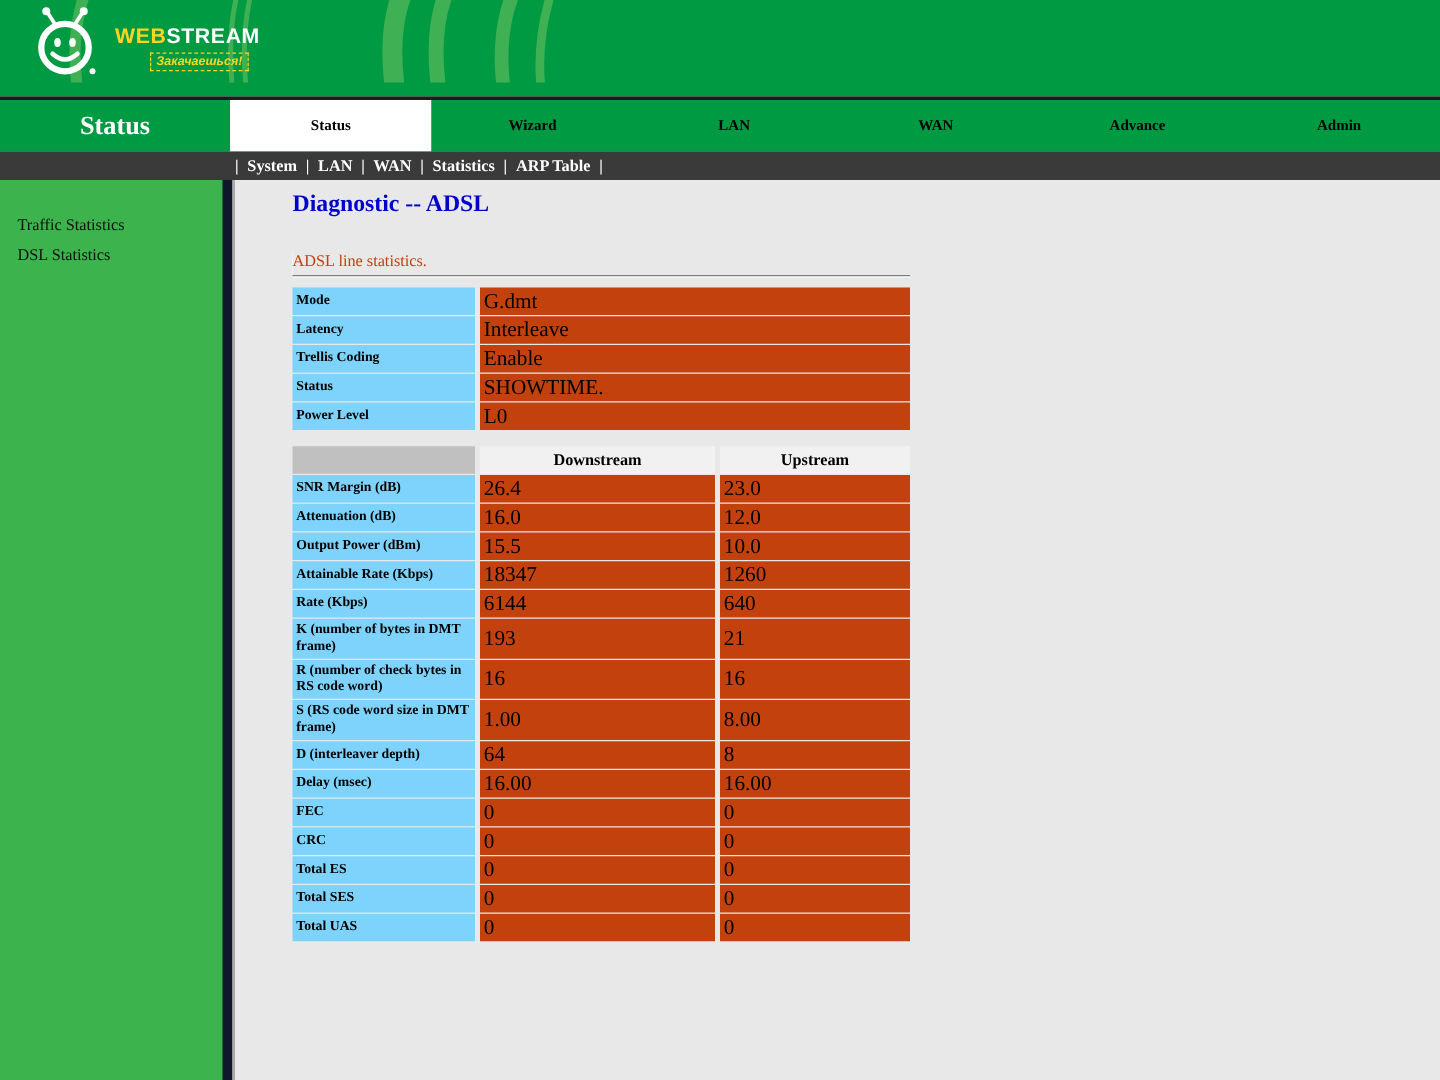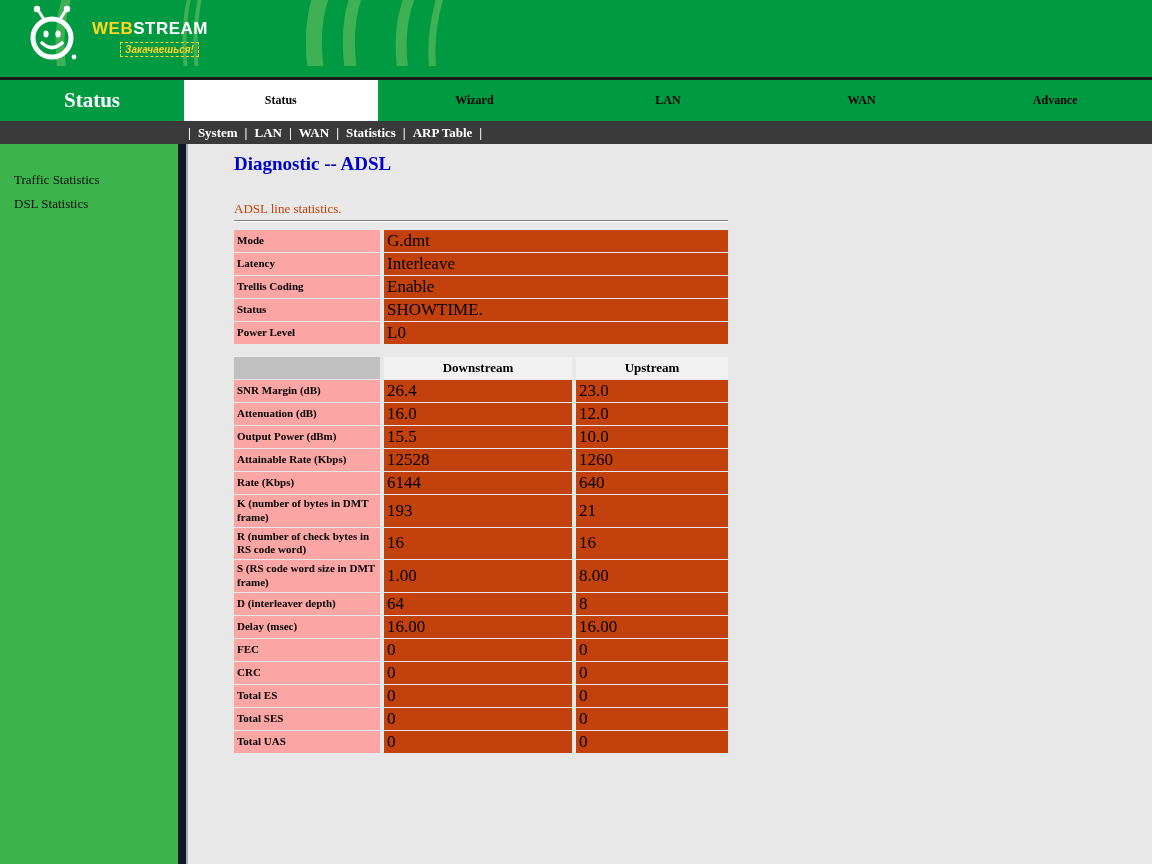--- a/index.html
+++ b/index.html
@@ -46,21 +46,21 @@
 
   .page-title { color:#0000CC; font-size:19px; font-weight:bold; }
   .desc-wrap { width:494px; margin-top:26px; padding-bottom:3px;
                border-bottom:1px solid #7F7F7F; box-shadow:0 1px 0 #ffffff; }
   .desc { font-size:13px; color:#c2410c; }
 
   .tbl { display:grid; column-gap:4px; row-gap:1px; width:494px; }
   .tbl1 { grid-template-columns:146px 344px; margin-top:9px; }
   .tbl2 { grid-template-columns:146px 188px 152px; margin-top:13px; }
   .cell { min-height:22px; display:flex; align-items:center; }
-  .cell-label { background:#fca5a5; font-size:11px; font-weight:bold;
+  .cell-label { background:#7dd3fc; font-size:11px; font-weight:bold;
                 padding:2px 2px 2px 3px; line-height:1.25; }
   .cell-value { background:#c2410c; font-size:17px; padding-left:3px; }
   .cell-header { background:#F1F1F1; font-size:13px; font-weight:bold;
                  justify-content:center; }
   .cell-corner { background:#C0C0C0; }
 </style>
 </head>
 <body>
 
 <div class="banner">
@@ -97,20 +97,21 @@
 <div class="top-divider"></div>
 
 <div class="navbar">
   <div class="nav-title">Status</div>
   <div class="tabs" id="tabs">
       <div class="tab active">Status</div>
       <div class="tab">Wizard</div>
       <div class="tab">LAN</div>
       <div class="tab">WAN</div>
       <div class="tab">Advance</div>
+      <div class="tab">Admin</div>
     </div>
 </div>
 
 <div class="subnav" id="subnav">
     <span class="sn-pipe">|</span>
     <span class="sn-item">System</span>
     <span class="sn-pipe">|</span>
     <span class="sn-item">LAN</span>
     <span class="sn-pipe">|</span>
     <span class="sn-item">WAN</span>
@@ -153,21 +154,21 @@
         <div class="cell cell-label">SNR Margin (dB)</div>
         <div class="cell cell-value">26.4</div>
         <div class="cell cell-value">23.0</div>
         <div class="cell cell-label">Attenuation (dB)</div>
         <div class="cell cell-value">16.0</div>
         <div class="cell cell-value">12.0</div>
         <div class="cell cell-label">Output Power (dBm)</div>
         <div class="cell cell-value">15.5</div>
         <div class="cell cell-value">10.0</div>
         <div class="cell cell-label">Attainable Rate (Kbps)</div>
-        <div class="cell cell-value">12528</div>
+        <div class="cell cell-value">18347</div>
         <div class="cell cell-value">1260</div>
         <div class="cell cell-label">Rate (Kbps)</div>
         <div class="cell cell-value">6144</div>
         <div class="cell cell-value">640</div>
         <div class="cell cell-label">K (number of bytes in DMT frame)</div>
         <div class="cell cell-value">193</div>
         <div class="cell cell-value">21</div>
         <div class="cell cell-label">R (number of check bytes in RS code word)</div>
         <div class="cell cell-value">16</div>
         <div class="cell cell-value">16</div>

